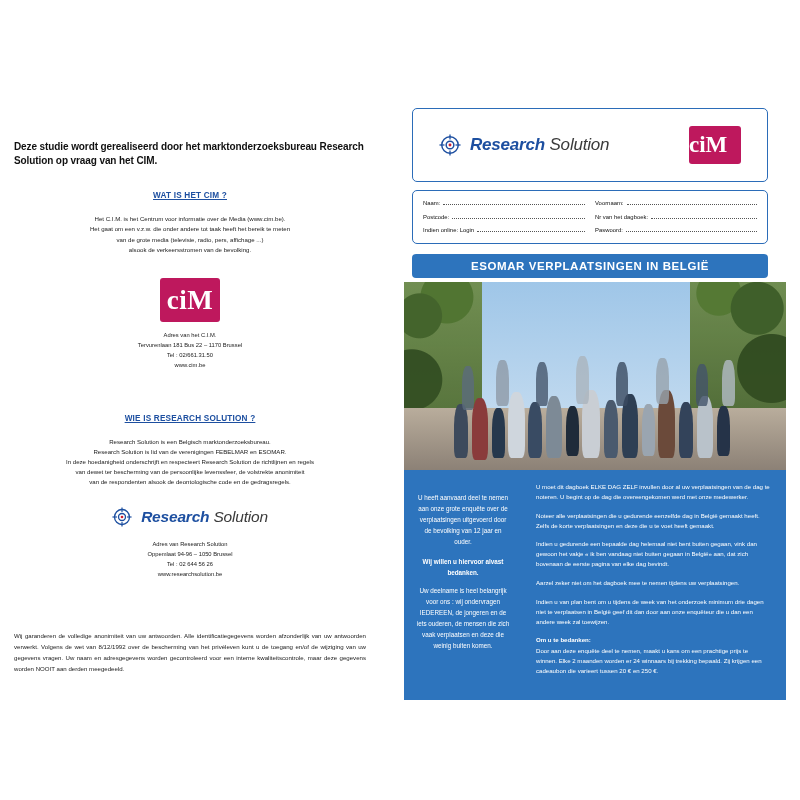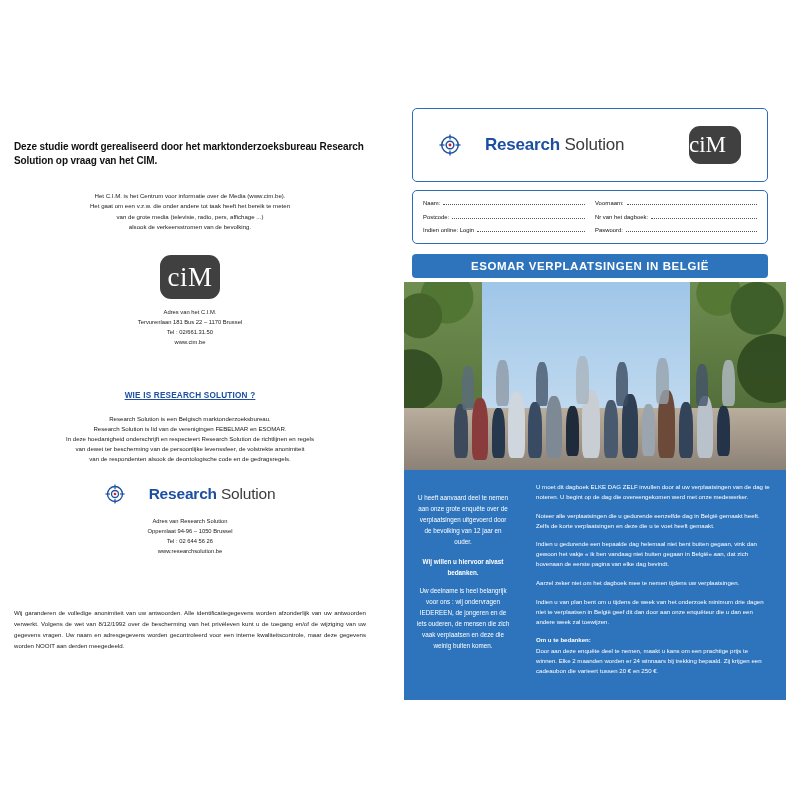--- a/index.html
+++ b/index.html
@@ -46,25 +46,25 @@
     color: #1a1a1a;
   }
   .sec-body.tight { line-height: 1.62; }
 
   
   .cim-logo-wrap {
     text-align: center;
   }
   .cim-logo {
     display: inline-block;
-    background: #404040;
+    background: #be185d;
     color: #ffffff;
     font-family: "Liberation Serif", serif;
-    font-weight: normal;
-    border-radius: 11px;
+    font-weight: bold;
+    border-radius: 3px;
     position: relative;
   }
   .cim-logo.big {
     width: 60px;
     height: 44px;
     line-height: 44px;
     font-size: 27px;
     letter-spacing: 0.5px;
   }
   .cim-logo.small {
@@ -78,21 +78,22 @@
     font-size: 5.8px;
     line-height: 1.75;
     color: #1a1a1a;
   }
 
   
   .rs-logo {
     display: flex;
     align-items: center;
     justify-content: center;
-    gap: 24px;
+    gap: 9px;
+    font-style: italic;
   }
   .rs-mark {
     width: 20px;
     height: 20px;
     position: relative;
     flex: none;
   }
   .rs-text {
     font-size: 15.5px;
     letter-spacing: -0.2px;
@@ -276,20 +277,21 @@
     background: #2d74bd;
   }
 </style>
 </head>
 <body>
 
 <div class="left-panel">
 
   <div class="lead-line" style="margin-bottom:24px;">Deze studie wordt gerealiseerd door het marktonderzoeksbureau Research Solution op vraag van het CIM.</div>
 
+  <div class="sec-title" style="margin-bottom:14px;">WAT IS HET CIM ?</div>
   <div class="sec-body">Het C.I.M. is het Centrum voor informatie over de Media (www.cim.be).</div>
   <div class="sec-body">Het gaat om een v.z.w. die onder andere tot taak heeft het bereik te meten</div>
   <div class="sec-body">van de grote media (televisie, radio, pers, affichage ...)</div>
   <div class="sec-body">alsook de verkeersstromen van de bevolking.</div>
 
   <div class="cim-logo-wrap" style="margin:22px 0 8px 0;">
     <span class="cim-logo big">ciM</span>
   </div>
   <div class="addr">Adres van het C.I.M.</div>
   <div class="addr">Tervurenlaan 181 Bus 22 – 1170 Brussel</div>

